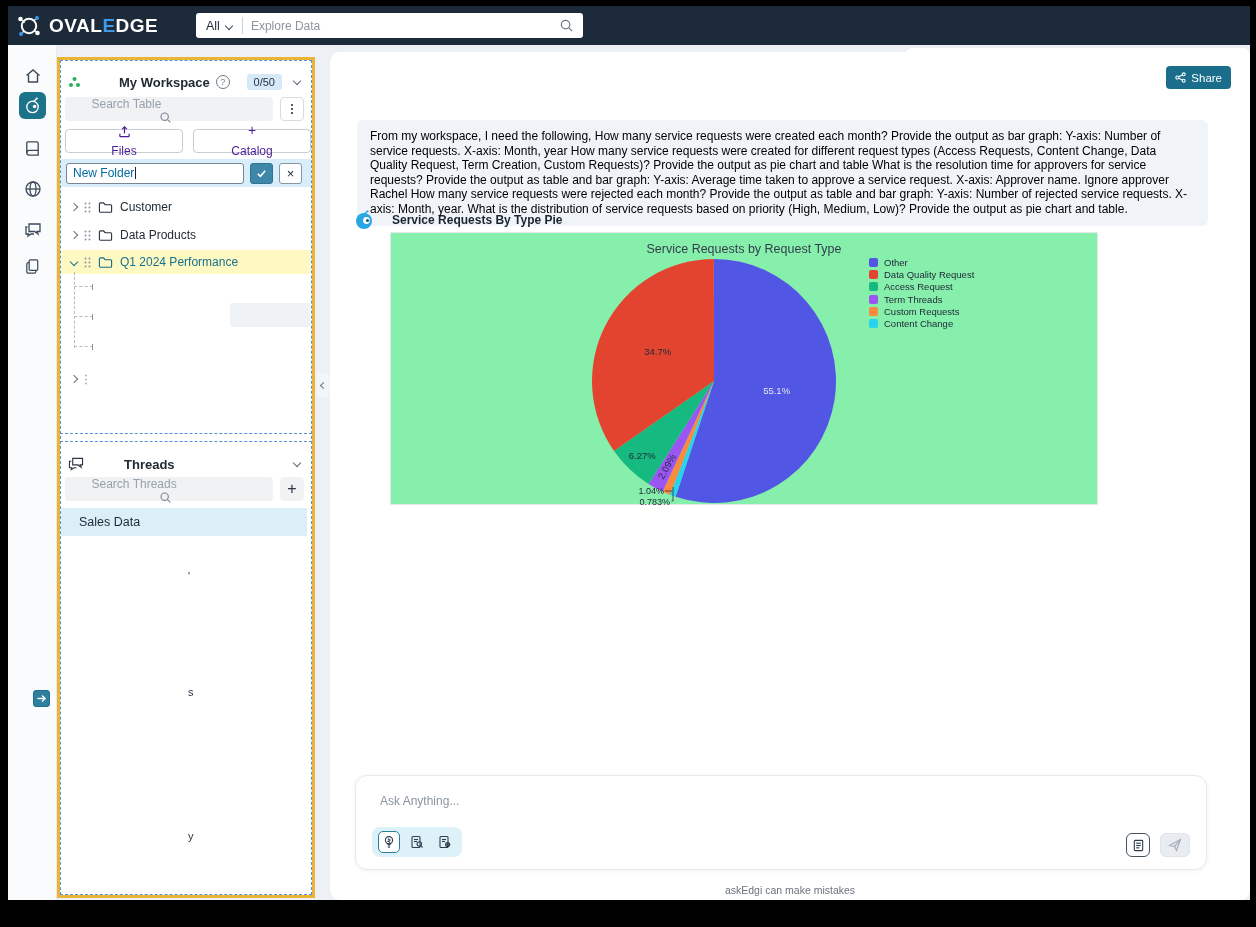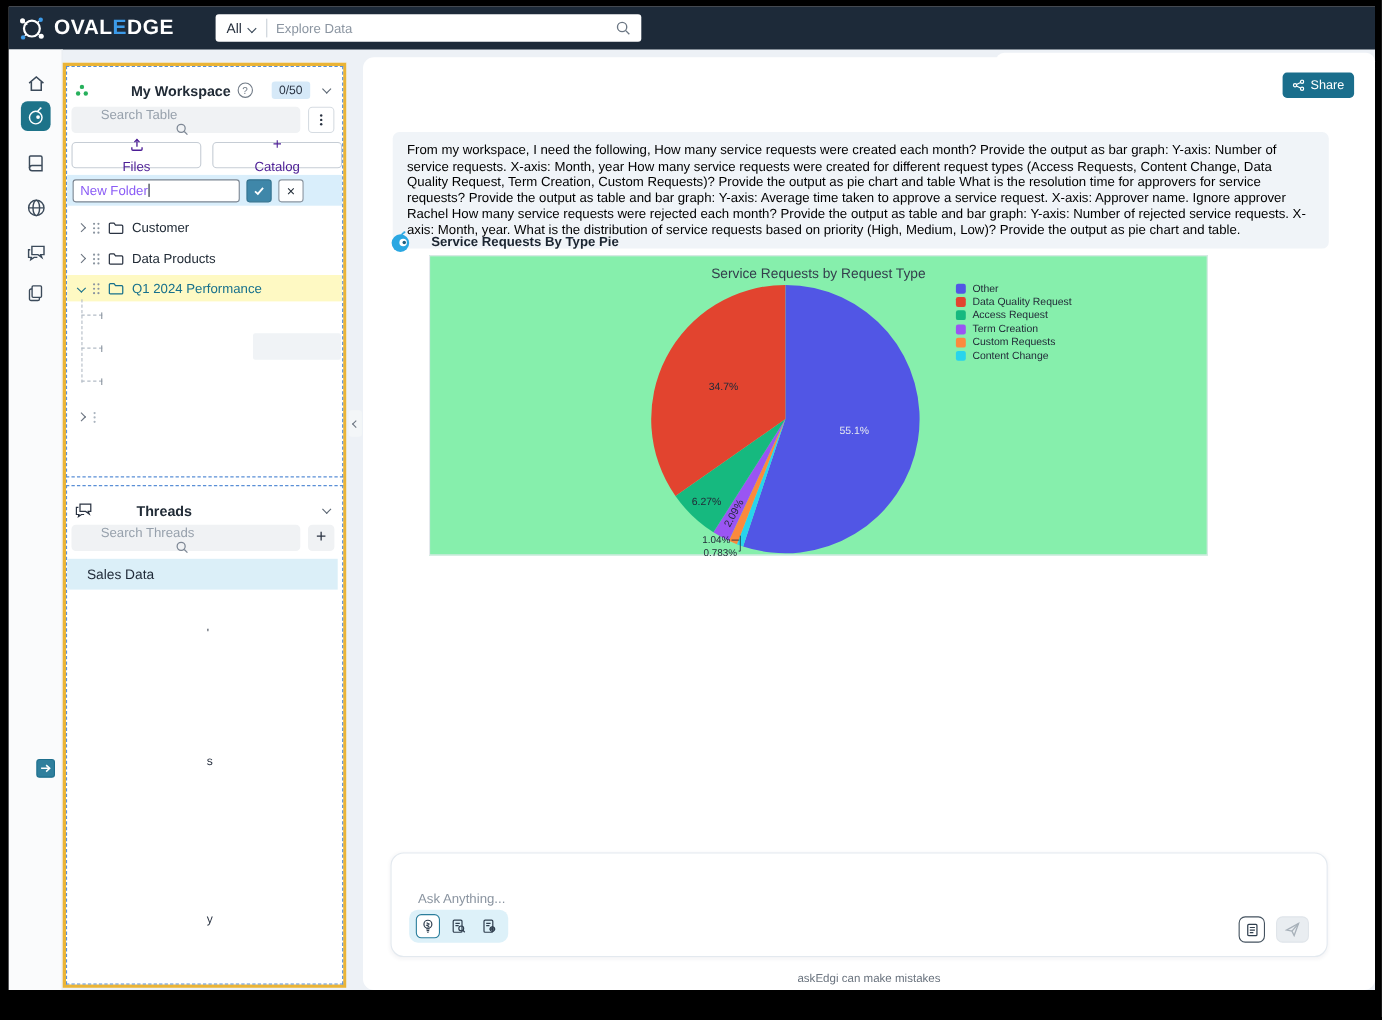--- a/index.html
+++ b/index.html
@@ -32,21 +32,21 @@
   .ws-title{font-size:13px;font-weight:bold;color:#212b36;margin-left:32px;}
   .help{width:14px;height:14px;border:1.2px solid #707a86;border-radius:50%;color:#707a86;font-size:9px;display:flex;align-items:center;justify-content:center;}
   .count-pill{margin-left:auto;background:#d6e9f8;border-radius:3px;font-size:11px;color:#2a3342;padding:2px 7px;}
   .srch{position:absolute;left:5px;width:208px;height:24px;background:#f0f2f4;border-radius:4px;display:flex;align-items:center;flex-direction:column;}
   .srch input{flex:1;border:none;outline:none;background:transparent;font-size:12px;color:#1f2937;padding:0 9px;font-family:inherit;}
   .srch input::placeholder{color:#97a1ac;}
   .srch .sicon{margin-right:8px;color:#7d8794;}
   .sqbtn{position:absolute;width:24px;height:24px;border:1px solid #d6dce2;border-radius:4px;background:#fff;display:flex;align-items:center;justify-content:center;color:#2a3342;cursor:pointer;}
   .wbtn{position:absolute;height:24px;border:1px solid #c6cdd5;border-radius:4px;background:#fff;display:flex;align-items:center;justify-content:center;gap:6px;font-size:12px;color:#4c1d95;cursor:pointer;flex-direction:column;}
   .nf-row{position:absolute;left:1px;right:1px;top:99px;height:28px;background:#d9eefb;display:flex;align-items:center;padding:0 5px;gap:6px;}
-  .nf-input{width:152px;height:21px;background:#fff;border:1px solid #7b8591;border-radius:3px;display:flex;align-items:center;padding:0 6px;font-size:12px;color:#8b5cf6;}
+  .nf-input{width:178px;height:21px;background:#fff;border:1px solid #7b8591;border-radius:3px;display:flex;align-items:center;padding:0 6px;font-size:12px;color:#0369a1;}
   .caret{display:inline-block;width:1px;height:12px;background:#1b2531;margin-left:1px;}
   .nf-ok{width:23px;height:21px;background:#3f87a9;border-radius:3px;border:1px solid #34738f;color:#fff;display:flex;align-items:center;justify-content:center;cursor:pointer;}
   .nf-x{width:23px;height:21px;background:#fff;border:1px solid #8b95a0;border-radius:3px;color:#212b36;display:flex;align-items:center;justify-content:center;font-size:13px;cursor:pointer;}
   .trow{position:absolute;left:1px;right:1px;height:22px;display:flex;align-items:center;gap:7px;padding-left:10px;font-size:12px;color:#212b36;cursor:pointer;}
   .trow.active{background:#fef9c3;height:24px;color:#17708c;}
   .trow.active .tlabel{color:#17708c;}
   .chv{display:inline-block;width:6px;height:6px;border-right:1.5px solid currentColor;border-bottom:1.5px solid currentColor;}
   .chv.down{transform:rotate(45deg);}
   .chv.right{transform:rotate(-45deg);}
   .chv.left{transform:rotate(135deg);}
@@ -75,21 +75,21 @@
   .chart-card{position:absolute;left:60px;top:180px;width:708px;height:273px;background:#86efac;border:1px solid #e4e8ed;}
   .chart-title{position:absolute;left:0;right:0;top:9px;text-align:center;font-size:12.5px;font-weight:500;color:#333e4c;}
   .legend{position:absolute;left:478px;top:23px;}
   .legend-item{display:flex;align-items:center;gap:6px;height:12.3px;cursor:pointer;}
   .legend-item .sw{width:9px;height:9px;border-radius:2px;flex:0 0 auto;}
   .legend-item .lb{font-size:9.5px;color:#222b38;white-space:nowrap;}
   .pie-svg{position:absolute;left:0;top:0;}
 
   
   .ask-bar{position:absolute;left:25px;top:723px;width:852px;height:95px;background:#fff;border:1px solid #e3e9ef;border-radius:12px;box-shadow:0 1px 4px rgba(30,40,60,.06);}
-  .ask-input{position:absolute;left:12px;top:12px;right:12px;height:26px;border:none;outline:none;font-size:12px;color:#a21caf;font-family:inherit;padding:0 12px;background:transparent;margin-top:16px;}
+  .ask-input{position:absolute;left:12px;top:12px;right:12px;height:26px;border:none;outline:none;font-size:12px;color:#a21caf;font-family:inherit;padding:0 12px;background:transparent;}
   .ask-input::placeholder{color:#8a94a0;}
   .tool-pill{position:absolute;left:16px;bottom:12px;height:30px;background:#ddf1f9;border-radius:8px;display:flex;align-items:center;gap:6px;padding:0 6px;}
   .tool-btn{width:22px;height:22px;display:flex;align-items:center;justify-content:center;color:#2f3e4e;border-radius:5px;cursor:pointer;}
   .tool-btn.sel{background:#fff;border:1.3px solid #2b7e9c;}
   .right-tools{position:absolute;right:16px;bottom:12px;display:flex;align-items:center;gap:10px;}
   .doc-btn{width:24px;height:24px;border:1.3px solid #44525f;border-radius:6px;display:flex;align-items:center;justify-content:center;color:#2f3e4e;cursor:pointer;background:#fff;}
   .send-btn{width:30px;height:24px;background:#e9edf1;border:1px solid #e0e5ea;border-radius:6px;display:flex;align-items:center;justify-content:center;color:#a8b1ba;cursor:pointer;}
   .disclaimer{position:absolute;left:0;right:0;top:832px;text-align:center;font-size:10.5px;color:#6a737e;}
   .icon{display:inline-flex;}
 </style>
@@ -424,21 +424,21 @@
             <div class="legend-item">
               <span class="sw" style="background: rgb(226, 68, 47);"></span>
               <span class="lb">Data Quality Request</span>
             </div>
             <div class="legend-item">
               <span class="sw" style="background: rgb(22, 185, 127);"></span>
               <span class="lb">Access Request</span>
             </div>
             <div class="legend-item">
               <span class="sw" style="background: rgb(154, 85, 243);"></span>
-              <span class="lb">Term Creation</span>
+              <span class="lb">Term Threads</span>
             </div>
             <div class="legend-item">
               <span class="sw" style="background: rgb(251, 138, 61);"></span>
               <span class="lb">Custom Requests</span>
             </div>
             <div class="legend-item">
               <span class="sw" style="background: rgb(40, 212, 236);"></span>
               <span class="lb">Content Change</span>
             </div>
           </div>

